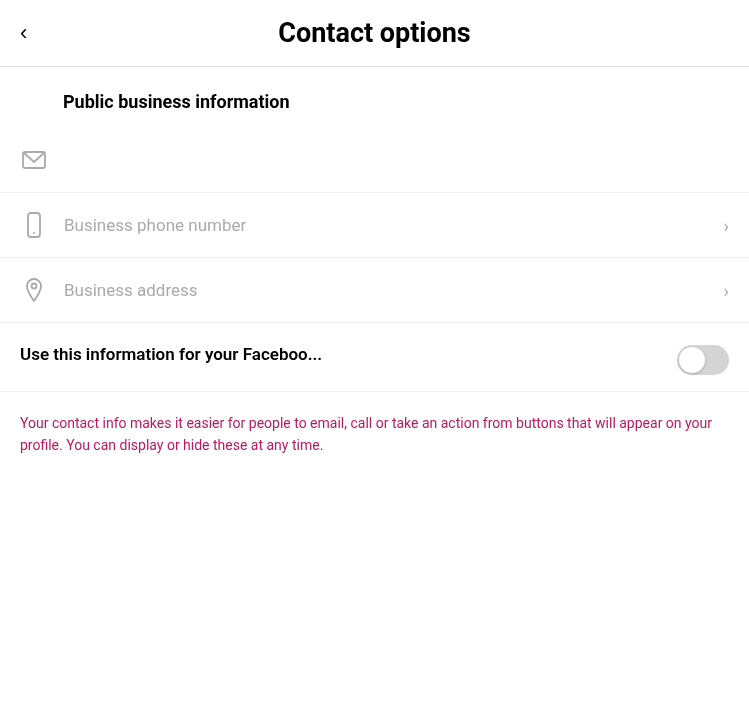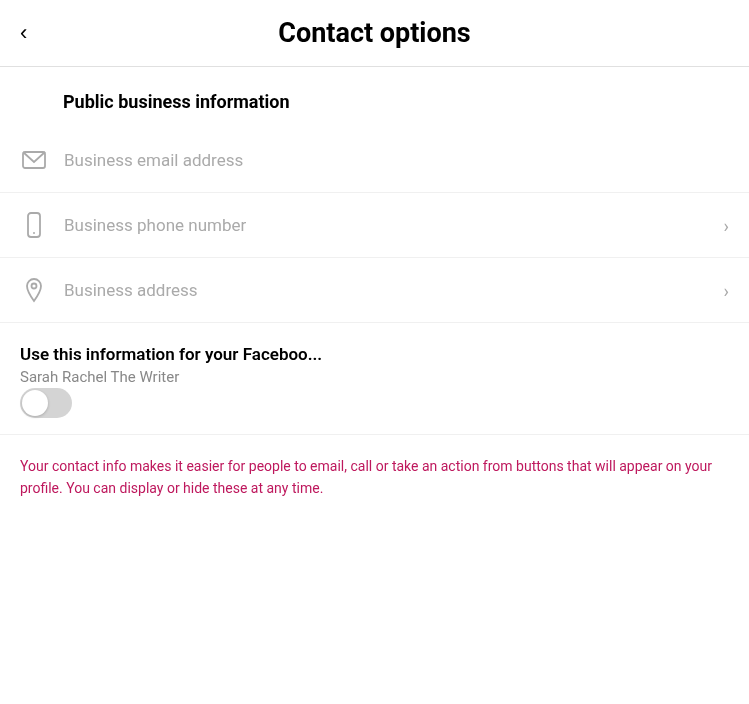--- a/index.html
+++ b/index.html
@@ -84,21 +84,20 @@
       font-size: 18px;
       color: #aaa;
       margin-left: 8px;
     }
 
     .toggle-row {
       display: flex;
       align-items: flex-start;
       padding: 20px 20px 16px 20px;
       border-bottom: 1px solid #f0f0f0;
-      flex-direction: column;
     }
 
     .toggle-text {
       flex: 1;
       padding-right: 12px;
     }
 
     .toggle-main {
       font-size: 17px;
       font-weight: 600;
@@ -166,21 +165,20 @@
 
 <div class="section-title">Public business information</div>
 
 <div class="list-item">
   <div class="icon-wrap">
     <svg class="icon-svg" viewBox="0 0 28 28" fill="none" stroke="#aaa" stroke-width="1.8">
       <rect x="3" y="6" width="22" height="16" rx="2" ry="2"></rect>
       <polyline points="3,6 14,16 25,6"></polyline>
     </svg>
   </div>
-  <span class="item-label">Business email address</span>
 </div>
 
 <div class="list-item">
   <div class="icon-wrap">
     <svg class="icon-svg" viewBox="0 0 28 28" fill="none" stroke="#aaa" stroke-width="1.8">
       <rect x="8" y="2" width="12" height="24" rx="3" ry="3"></rect>
       <circle cx="14" cy="22" r="1" fill="#aaa" stroke="none"></circle>
     </svg>
   </div>
   <span class="item-label">Business phone number</span>
@@ -194,21 +192,20 @@
       <circle cx="14" cy="10" r="2.5"></circle>
     </svg>
   </div>
   <span class="item-label">Business address</span>
   <span class="chevron">›</span>
 </div>
 
 <div class="toggle-row">
   <div class="toggle-text">
     <div class="toggle-main">Use this information for your Faceboo...</div>
-    <div class="toggle-sub">Sarah Rachel The Writer</div>
   </div>
   <label class="toggle-switch">
     <input type="checkbox" style="">
     <span class="toggle-slider"></span>
   </label>
 </div>
 
 <div class="info-text">Your contact info makes it easier for people to email, call or take an action from buttons that will appear on your profile. You can display or hide these at any time.</div>
 
 </body></html>

